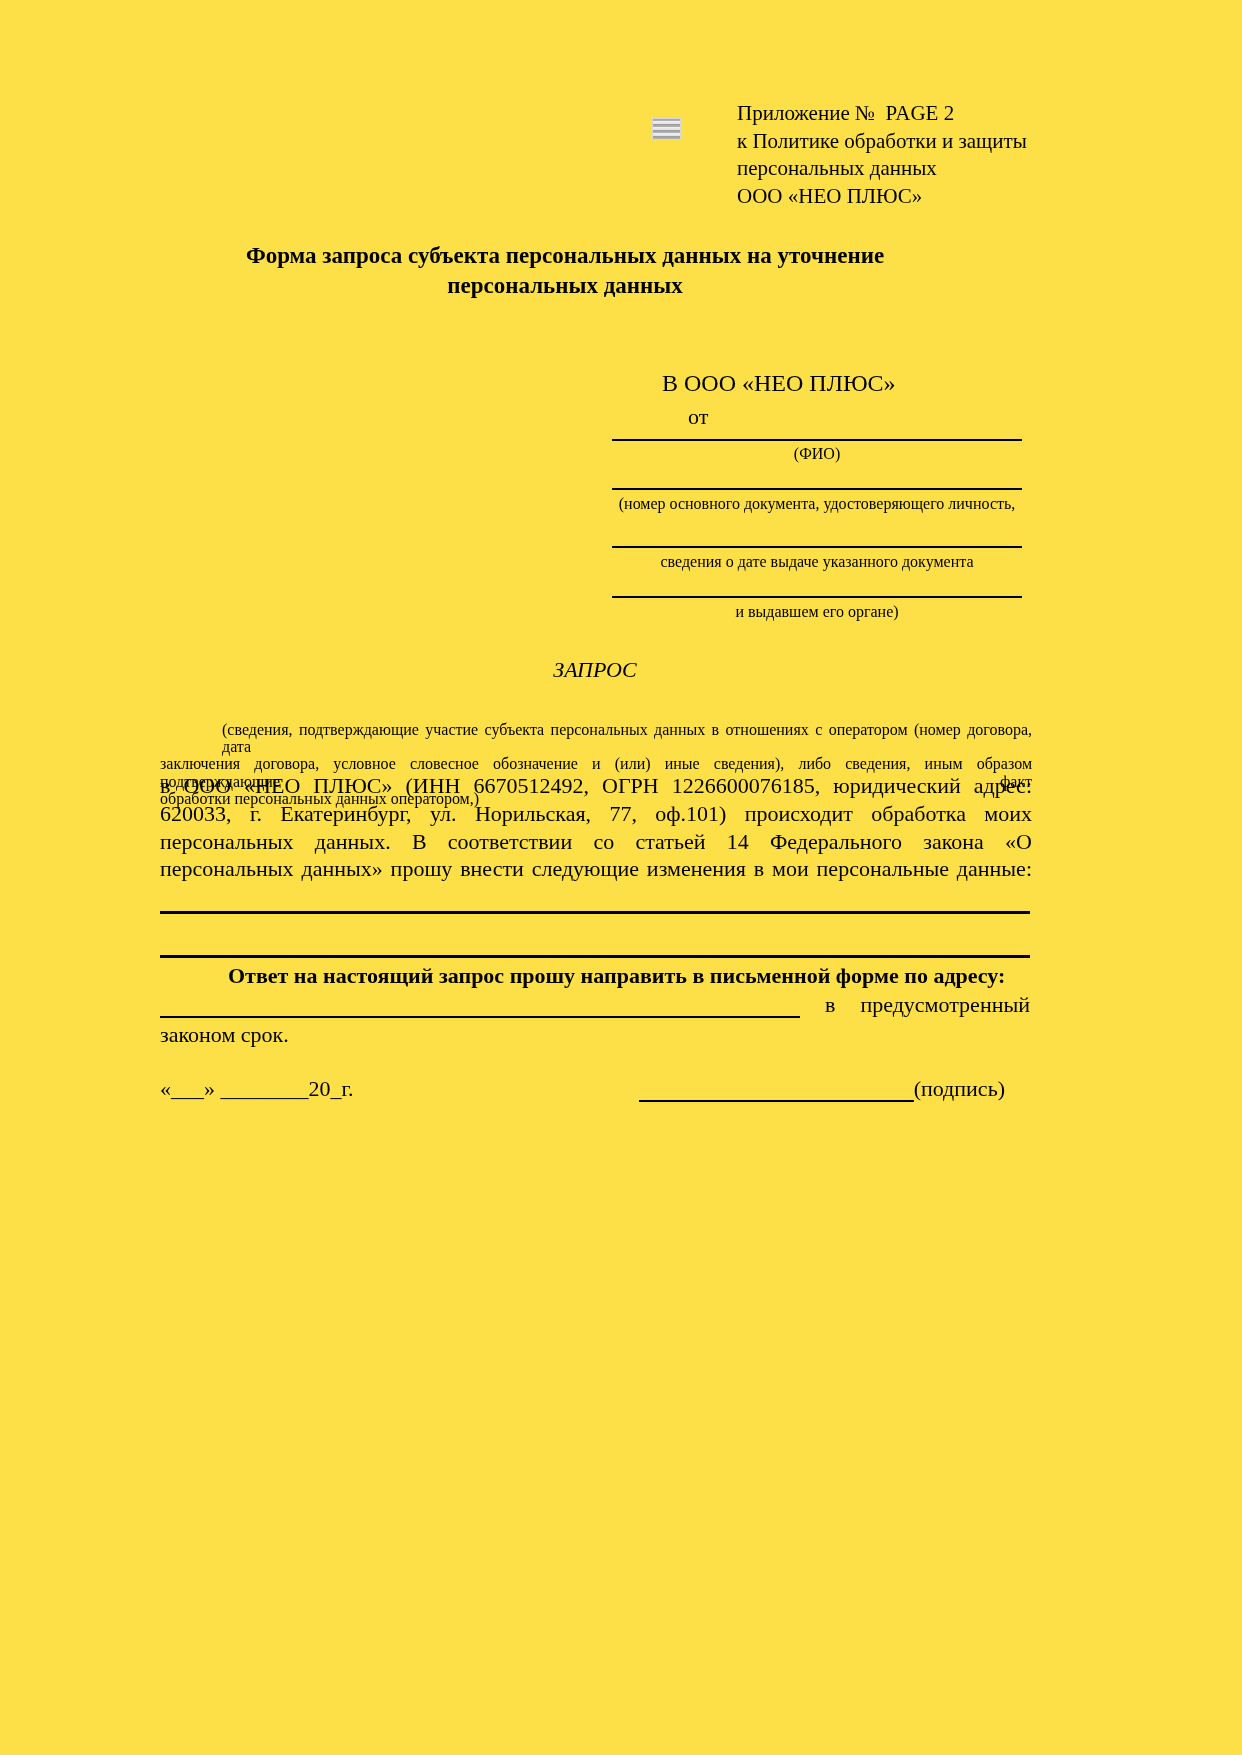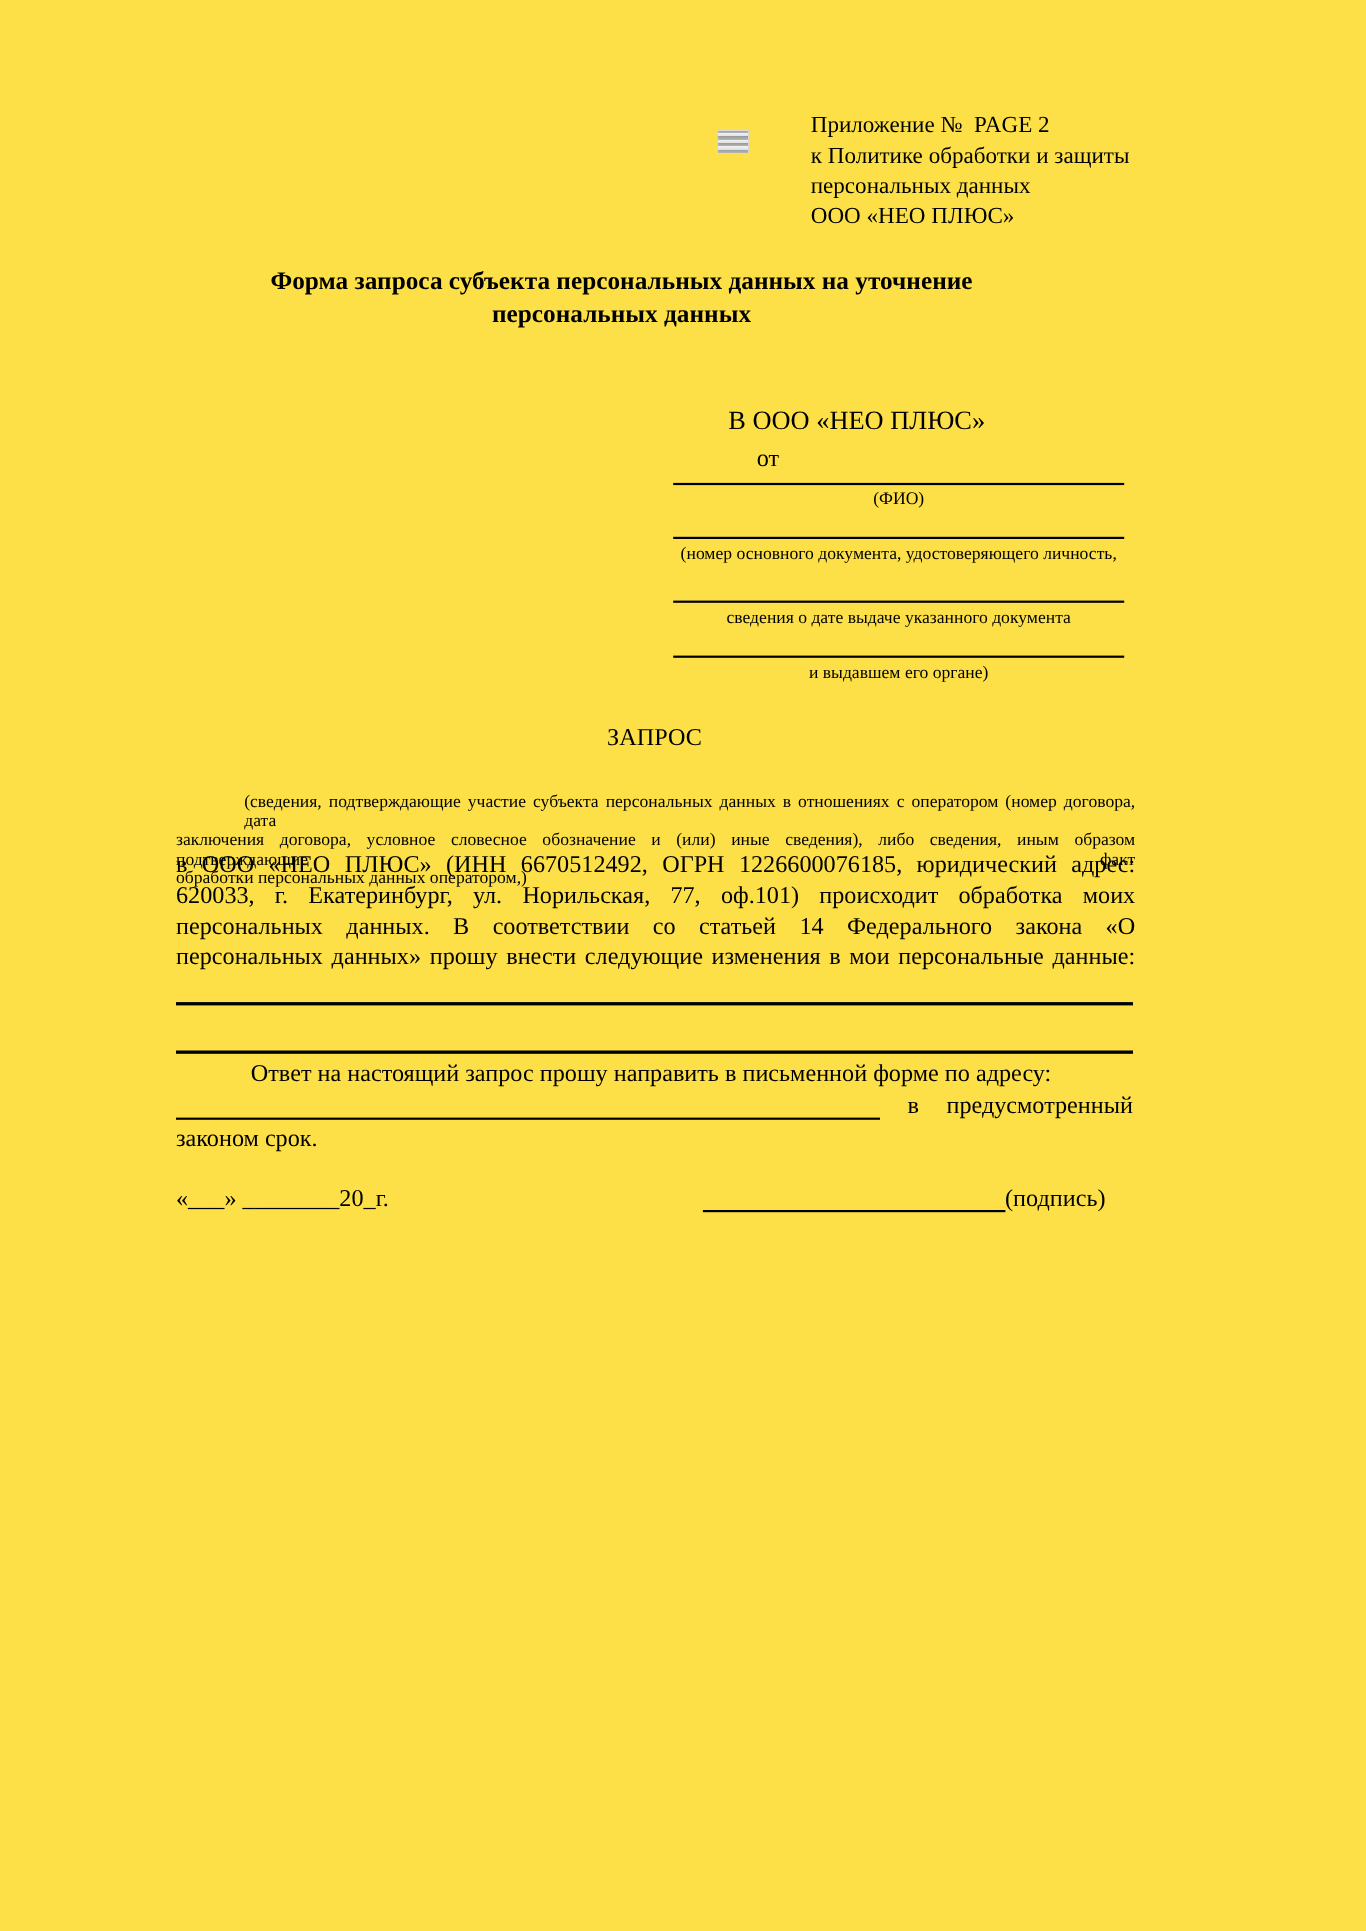--- a/index.html
+++ b/index.html
@@ -38,35 +38,35 @@
   .blank {
     left:0; width:410px; height:0; border-top:2px solid #000;
   }
   .cap {
     left:0; width:410px; text-align:center;
     font-size:16px; line-height:19px;
   }
   .cap-wide { left:-30px; width:470px; }
 
   
-  .req-head { left:160px; top:657px; width:870px; text-align:center; font-size:22px; }
+  .req-head { left:160px; top:657px; width:870px; text-align:center; font-size:22px;font-style:italic; }
   .acc-row  { left:160px; top:694px; width:870px; display:flex; font-size:22px; }
   .acc-indent { display:inline-block; width:68px; }
   .fill { flex:1; border-bottom:2px solid #000; margin-bottom:4px; }
 
   .note { left:160px; top:721px; width:872px; font-size:16px; line-height:17.2px; }
   .note .just { text-align:justify; text-align-last:justify; }
   .note .first { padding-left:62px; }
 
   .body-par { left:160px; top:772px; width:872px; font-size:22px; line-height:27.8px; }
   .jline { text-align:justify; text-align-last:justify; }
 
   .hr3 { left:160px; width:870px; height:0; border-top:3px solid #000; }
 
-  .reply { left:160px; top:963px; width:870px; font-size:22px; }
+  .reply { left:160px; top:963px; width:870px; font-size:22px;font-weight:bold; }
   .reply-indent { display:inline-block; width:68px; }
 
   .addr-row {
     left:160px; top:990px; width:870px; height:28px;
     display:flex; align-items:flex-end; font-size:22px;
   }
   .addr-line { width:640px; border-bottom:2px solid #000; height:24px; }
   .addr-row .w1 { margin-left:auto; }
   .addr-row .w2 { margin-left:auto; }
 

